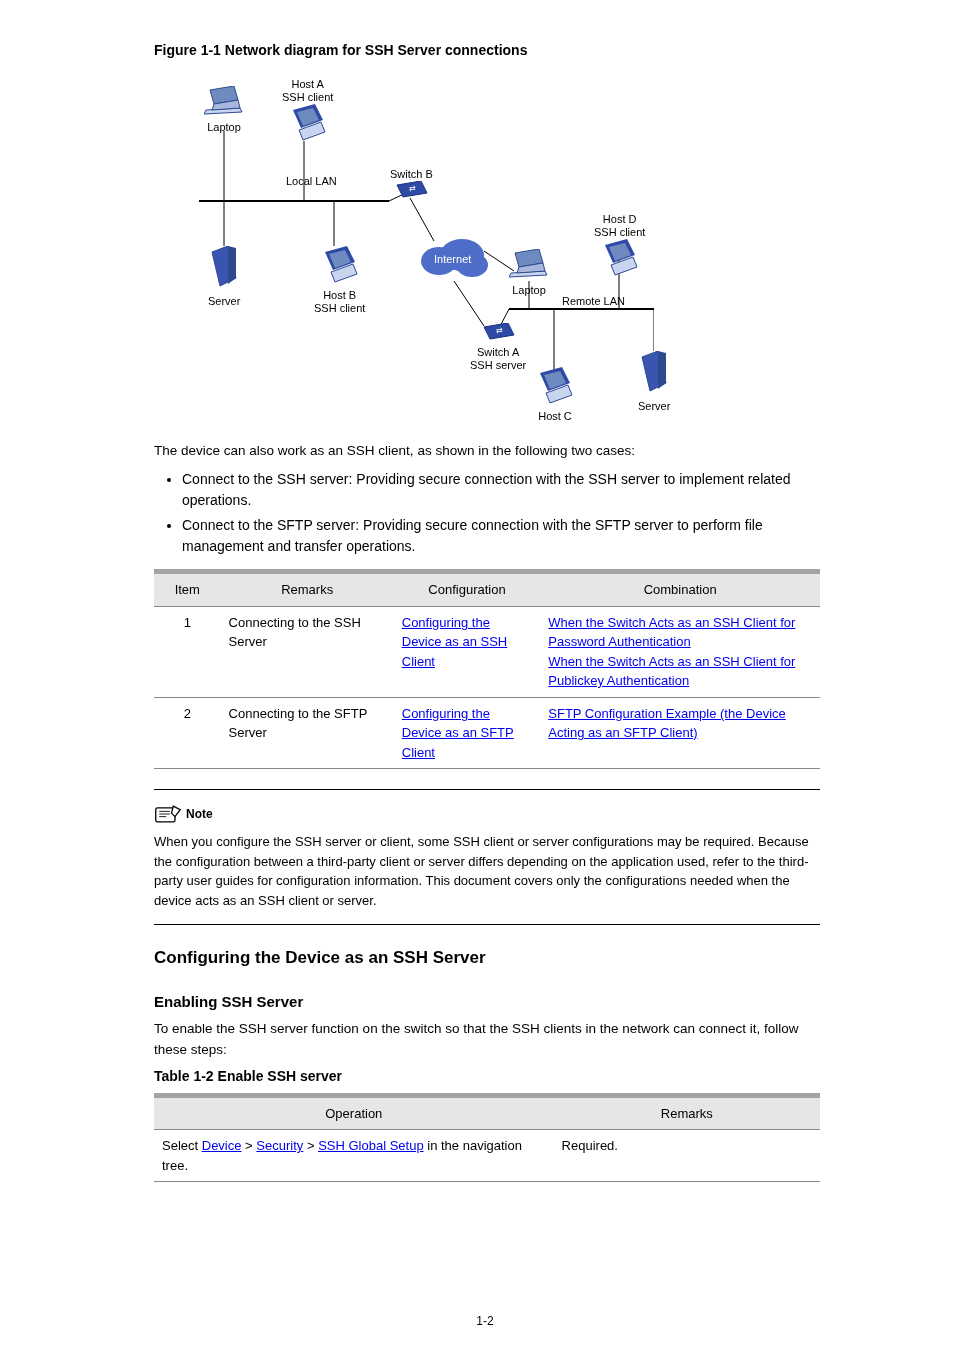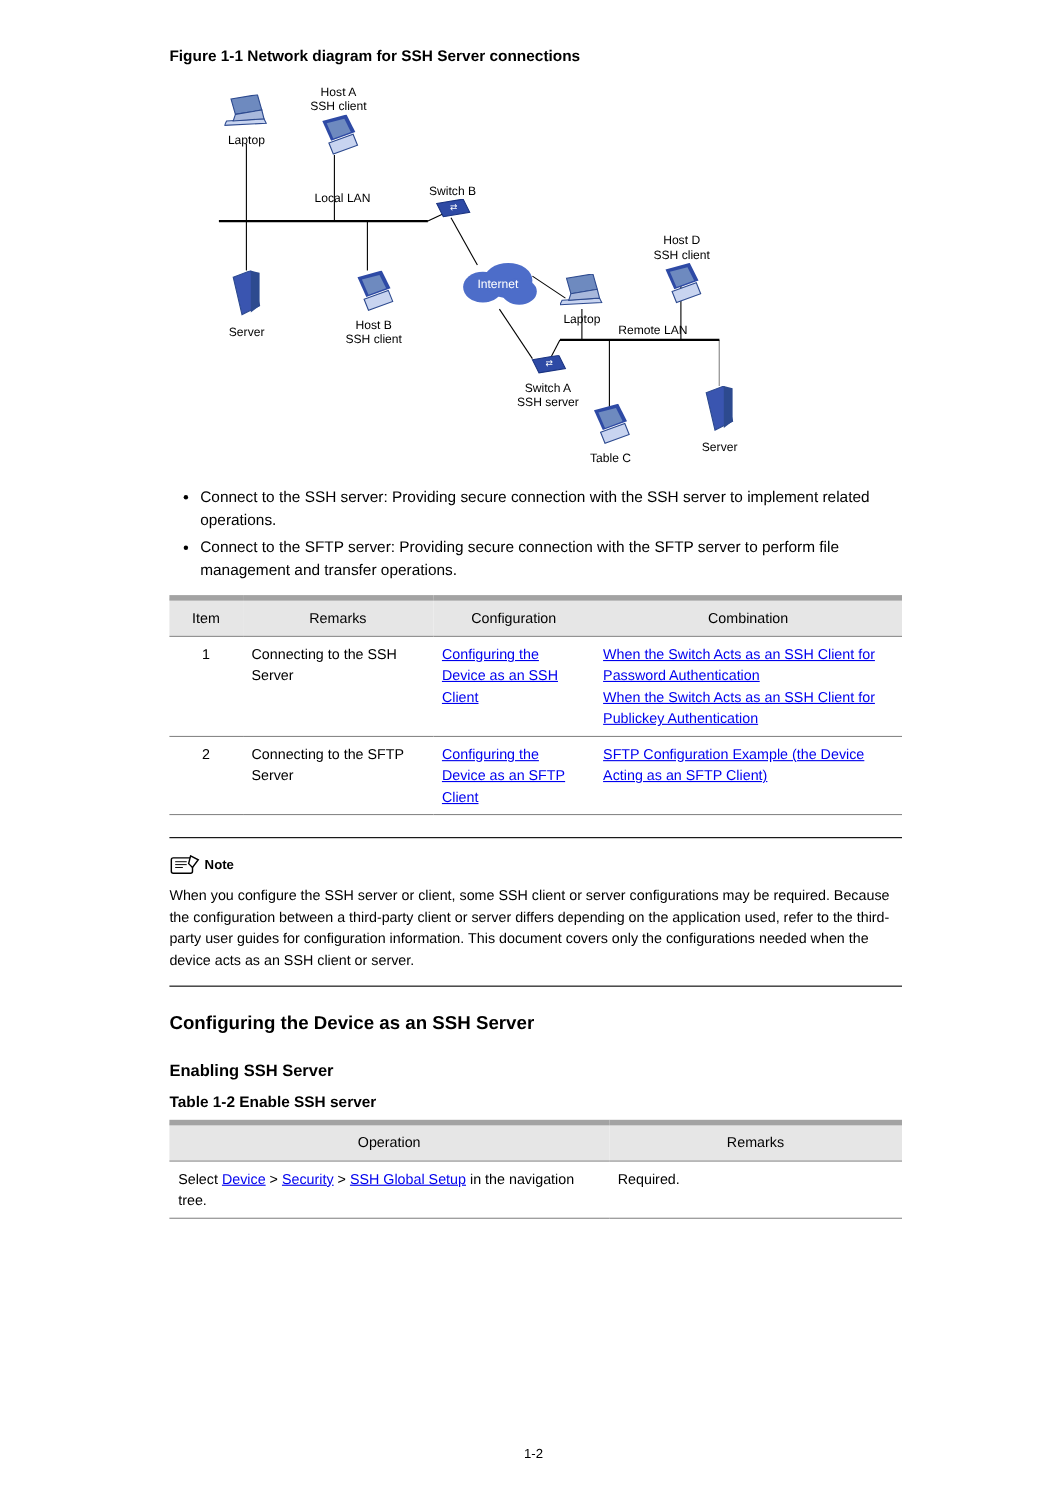--- a/index.html
+++ b/index.html
@@ -272,32 +272,33 @@
       <div class="d-label bold" style="white-space:pre">Switch A
 SSH server</div>
     </div>
 
     <div class="d-node" style="left:362px; top:296px;">
       <svg class="desktop-svg" viewBox="0 0 38 38">
         <polygon points="4,6 26,0 34,16 12,24" fill="#2e4aa5"></polygon>
         <polygon points="8,8 24,4 30,16 14,22" fill="#6e8abf"></polygon>
         <polygon points="10,26 32,18 36,28 14,36" fill="#c8d4f0" stroke="#2d4a8f"></polygon>
       </svg>
-      <div class="d-label">Table C</div>
+      <div class="d-label">Host C</div>
     </div>
 
     <div class="d-node" style="left:464px; top:280px;">
       <svg class="server-svg" viewBox="0 0 32 44">
         <polygon points="4,6 20,0 28,32 12,40" fill="#3a55b0" stroke="#2d4a8f"></polygon>
         <polygon points="20,0 28,2 28,32 20,38" fill="#2d4a8f"></polygon>
       </svg>
       <div class="d-label">Server</div>
     </div>
   </div>
 
+  <div class="paragraph">The device can also work as an SSH client, as shown in the following two cases:</div>
 
   <ul class="bulleted">
     <li>Connect to the SSH server: Providing secure connection with the SSH server to implement related operations.</li>
     <li>Connect to the SFTP server: Providing secure connection with the SFTP server to perform file management and transfer operations.</li>
   </ul>
 
   <table class="cfg-table">
     <colgroup>
       <col style="width:10%">
       <col style="width:26%">
@@ -350,20 +351,21 @@
       </svg>
       <span>Note</span>
     </div>
     <div class="note-body">When you configure the SSH server or client, some SSH client or server configurations may be required. Because the configuration between a third-party client or server differs depending on the application used, refer to the third-party user guides for configuration information. This document covers only the configurations needed when the device acts as an SSH client or server.</div>
   </div>
 
   <hr class="sep">
 
   <div class="section-head" style="font-size:17px">Configuring the Device as an SSH Server</div>
   <div class="section-head">Enabling SSH Server</div>
+  <div class="paragraph">To enable the SSH server function on the switch so that the SSH clients in the network can connect it, follow these steps:</div>
   <div class="table-caption">Table 1-2 Enable SSH server</div>
 
   <table class="cfg-table">
     <colgroup>
       <col style="width:60%">
       <col style="width:40%">
     </colgroup>
     <thead>
       <tr>
         <th>Operation</th>

